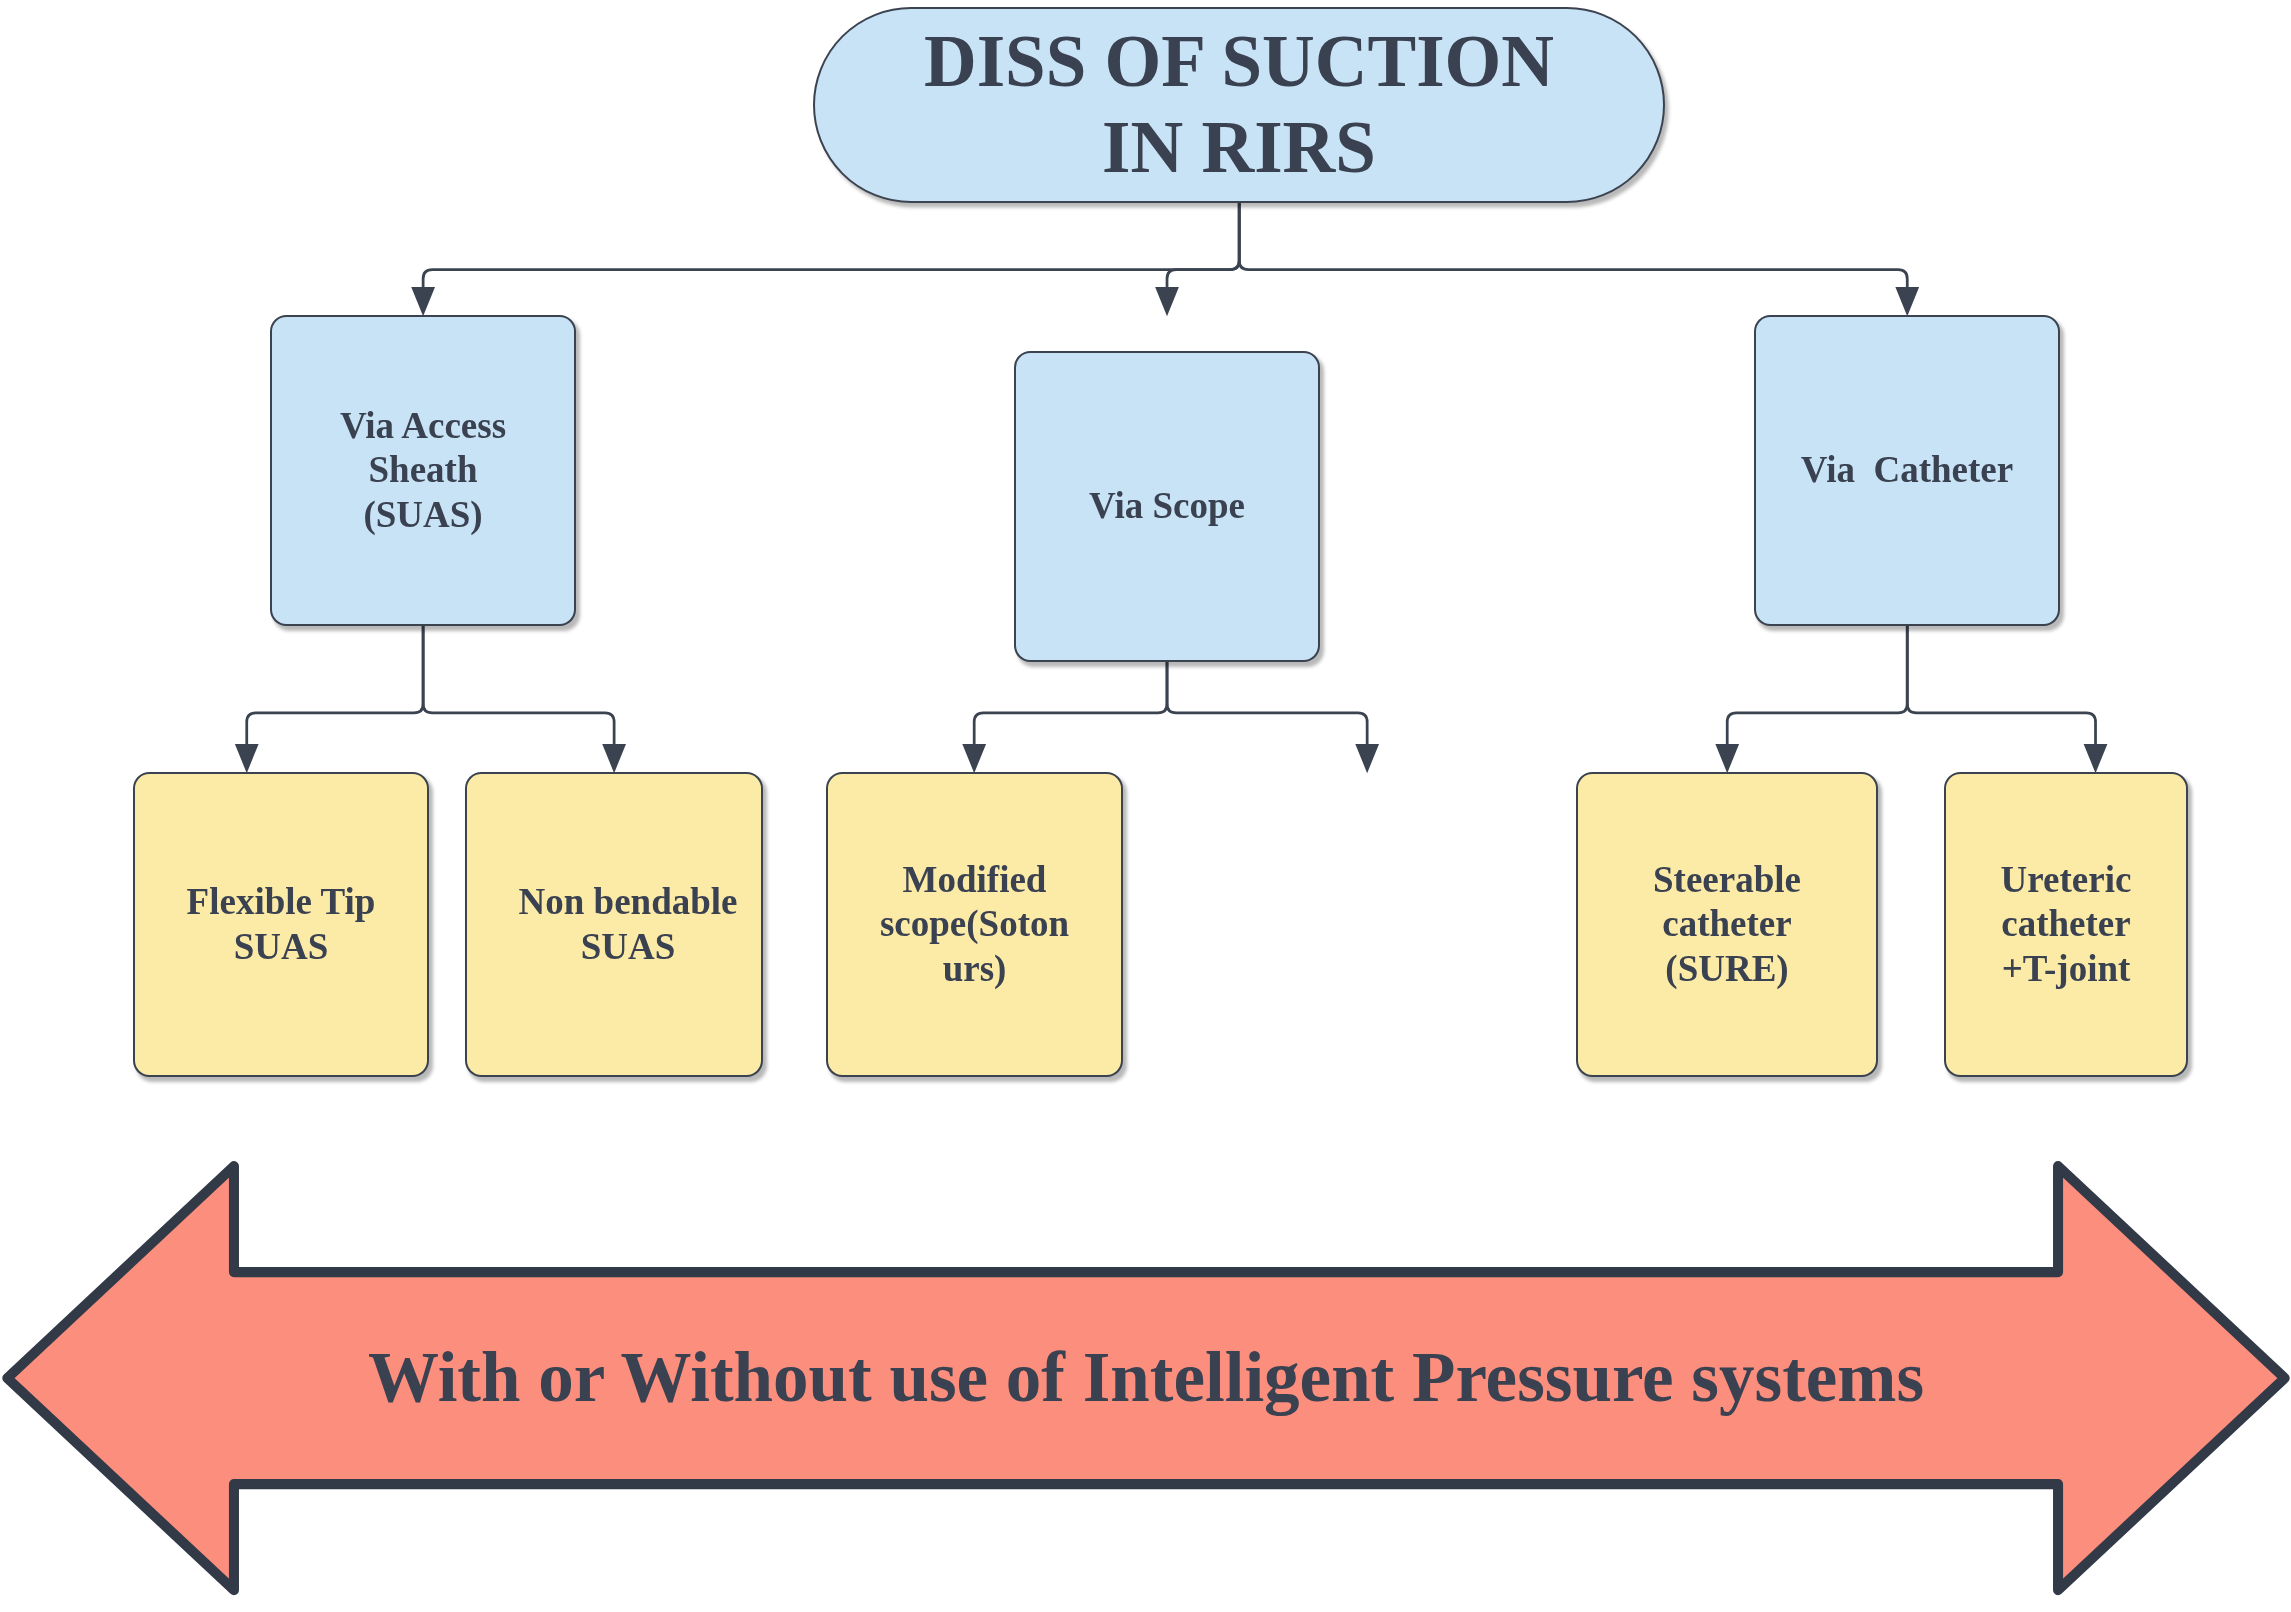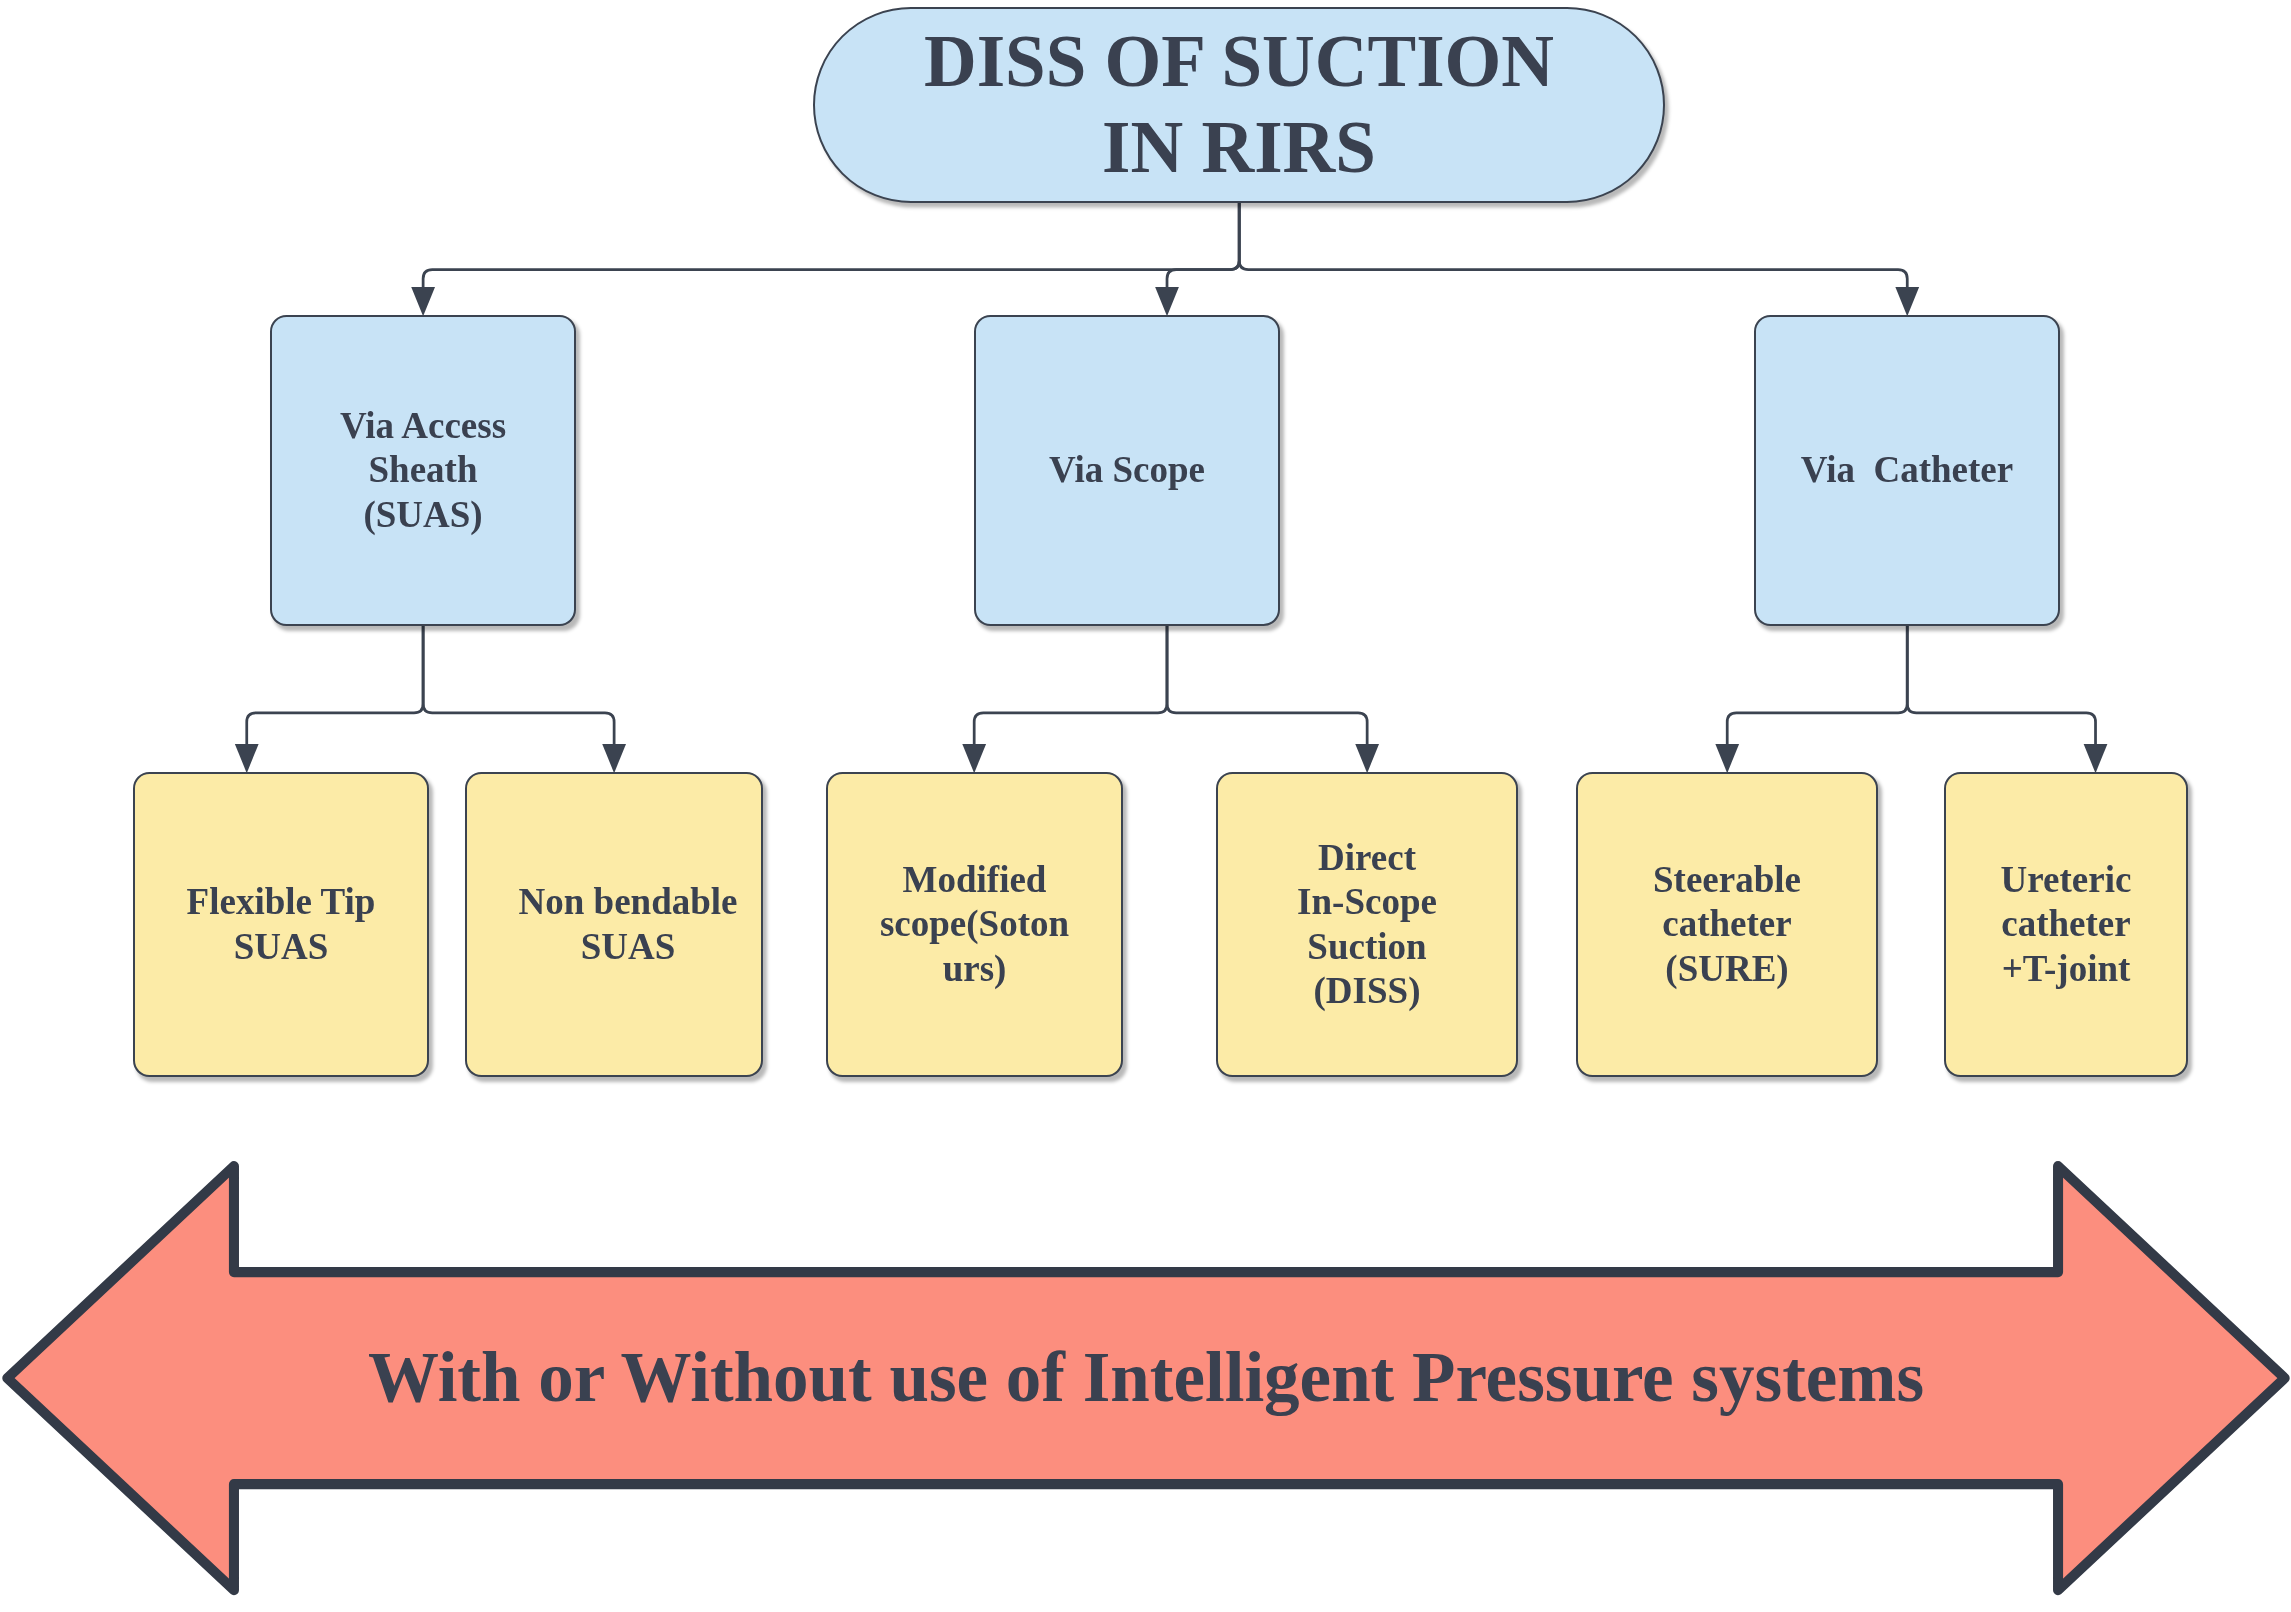--- a/index.html
+++ b/index.html
@@ -96,46 +96,40 @@
   <div class="node stadium" style="padding:0 37px;">
     <span class="lbl">DISS OF SUCTION
 IN RIRS</span>
   </div>
 
   <div class="node l1" style="left:270px;">
     <span class="lbl">Via Access
 Sheath
 (SUAS)</span>
   </div>
-  <div class="node l1" style="left:974px;">
+  <div class="node l1" style="left:1014px;margin-top:36px;">
     <span class="lbl">Via Scope</span>
   </div>
   <div class="node l1" style="left:1754px;">
     <span class="lbl">Via  Catheter</span>
   </div>
 
   <div class="node l2" style="left:117px;width:296px;margin-left:16px;">
     <span class="lbl">Flexible Tip
 SUAS</span>
   </div>
   <div class="node l2" style="left:465px;width:298px;padding-left:28px;">
     <span class="lbl">Non bendable
 SUAS</span>
   </div>
   <div class="node l2" style="left:826px;width:297px;">
     <span class="lbl">Modified
 scope(Soton
 urs)</span>
   </div>
-  <div class="node l2" style="left:1216px;width:302px;">
-    <span class="lbl">Direct
-In-Scope
-Suction
-(DISS)</span>
-  </div>
   <div class="node l2" style="left:1576px;width:302px;">
     <span class="lbl">Steerable
 catheter
 (SURE)</span>
   </div>
   <div class="node l2" style="left:1944px;width:244px;">
     <span class="lbl">Ureteric
 catheter
 +T-joint</span>
   </div>

